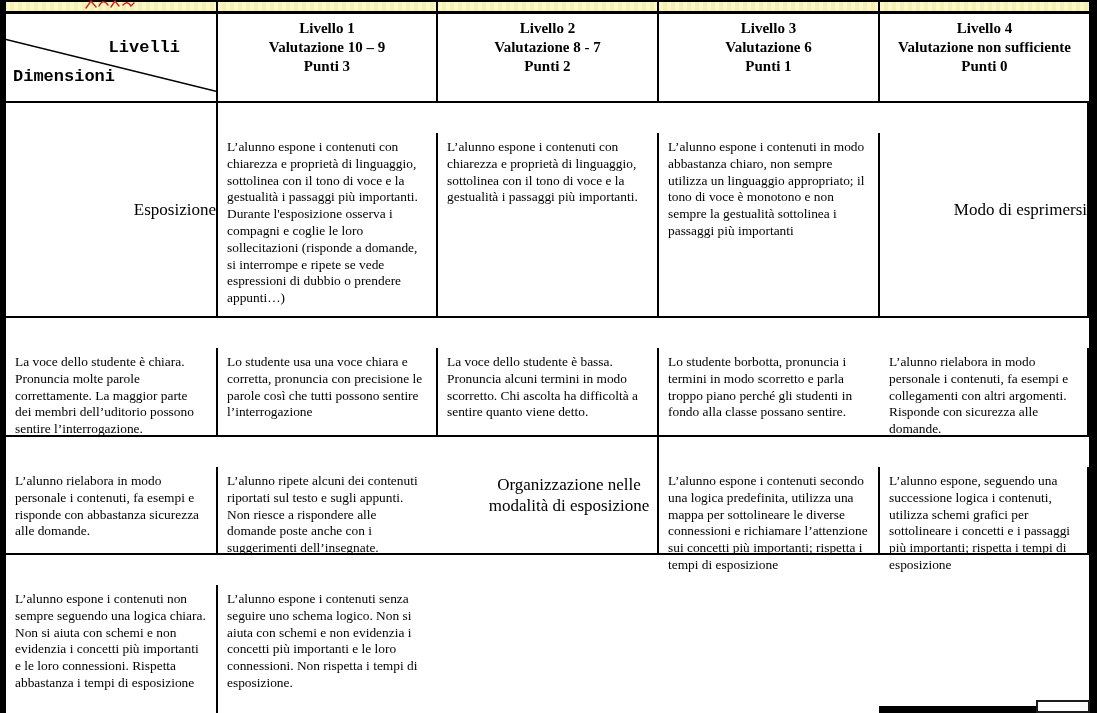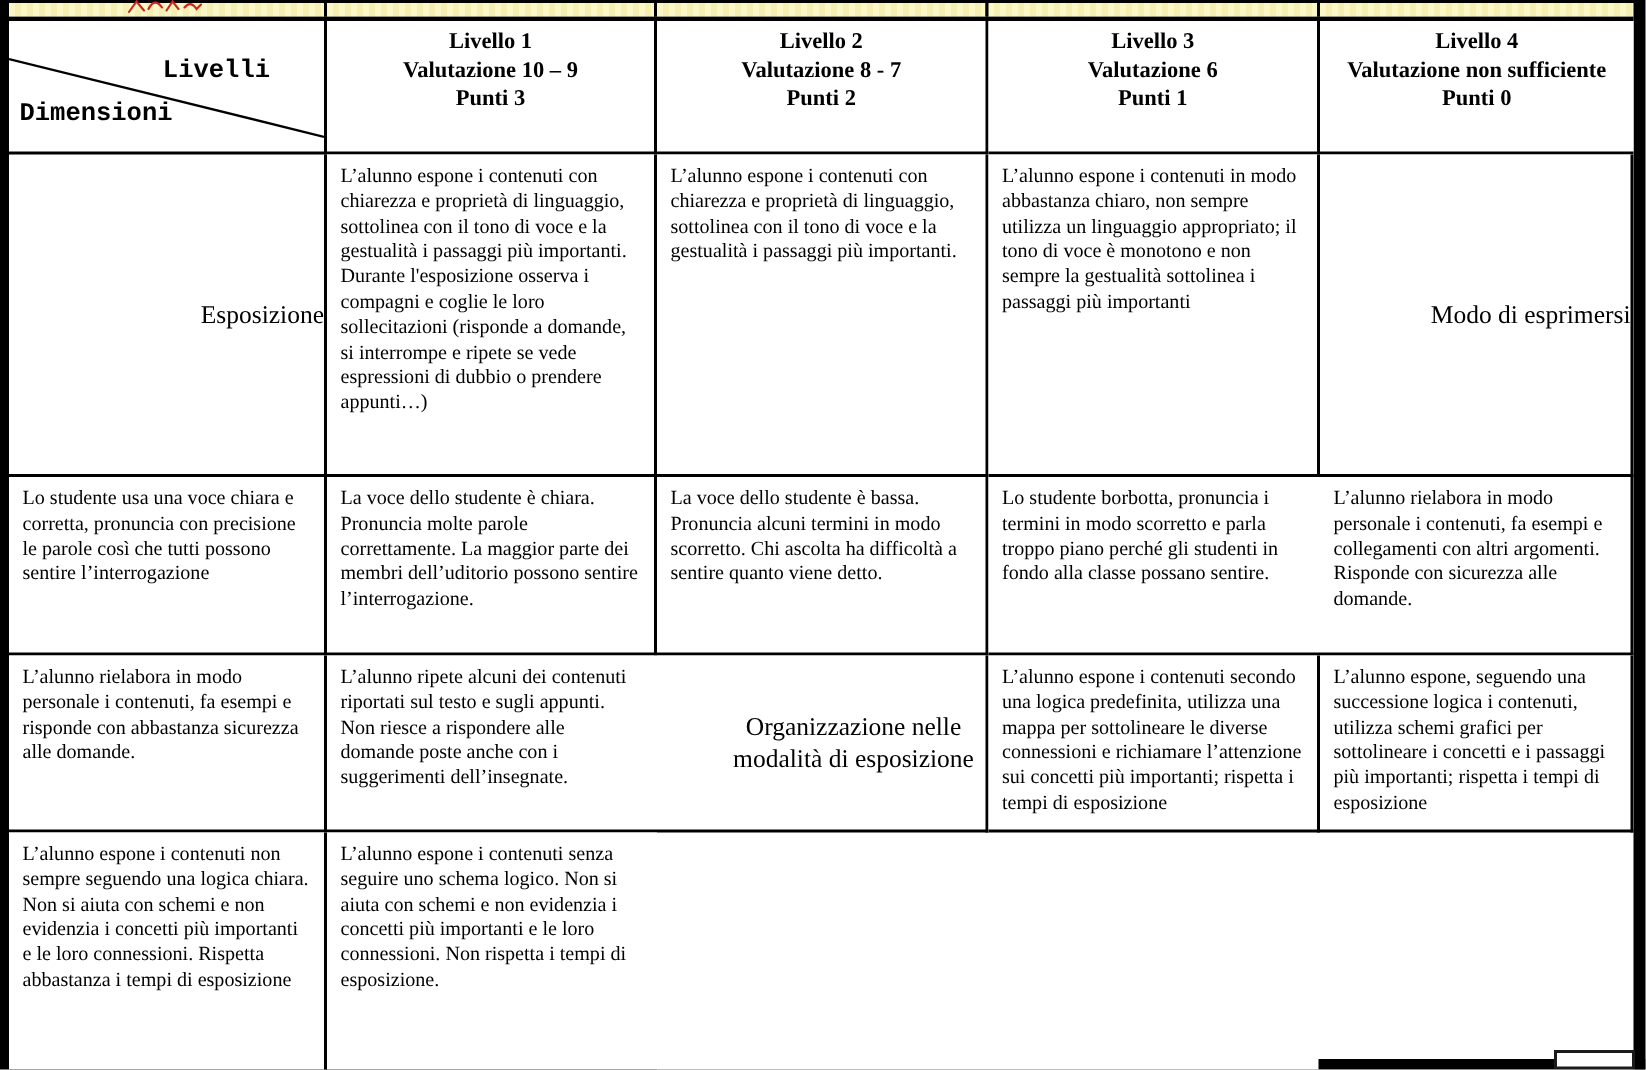--- a/index.html
+++ b/index.html
@@ -60,20 +60,21 @@
     font-weight: normal;
     font-size: 17px;
     line-height: 21px;
   }
   .dim span { max-width: 176px; }
 
   .cell {
     font-size: 13.4px;
     line-height: 16.8px;
     padding: 6px 10px 0 9px;
+    margin-top: 30px;
   }
 
   
   .scribble { position: absolute; left: 84px; top: 0; z-index: 3; }
 
   
   .bottom-strip { position: absolute; left: 879px; top: 706px; width: 218px; height: 7px; background: #000; z-index: 4; }
   .corner-box { position: absolute; left: 1036px; top: 700px; width: 54px; height: 13px; background: #fdfdfd; border: 2px solid #1a1a1a; z-index: 5; }
 </style>
 </head>
@@ -115,22 +116,22 @@
       <div class="dim">
           <span>Esposizione</span>
         </div>
       <div class="cell">L’alunno espone i contenuti con chiarezza e proprietà di linguaggio, sottolinea con il tono di voce e la gestualità i passaggi più importanti. Durante l'esposizione osserva i compagni e coglie le loro sollecitazioni (risponde a domande, si interrompe e ripete se vede espressioni di dubbio o prendere appunti…)</div>
       <div class="cell">L’alunno espone i contenuti con chiarezza e proprietà di linguaggio, sottolinea con il tono di voce e la gestualità i passaggi più importanti.</div>
       <div class="cell">L’alunno espone i contenuti in modo abbastanza chiaro, non sempre utilizza un linguaggio appropriato; il tono di voce è monotono e non sempre la gestualità sottolinea i passaggi più importanti</div>
 
       <div class="dim">
           <span>Modo di esprimersi</span>
         </div>
+      <div class="cell">La voce dello studente è chiara. Pronuncia molte parole correttamente. La maggior parte dei membri dell’uditorio possono sentire l’interrogazione.</div>
       <div class="cell">Lo studente usa una voce chiara e corretta, pronuncia con precisione le parole così che tutti possono sentire l’interrogazione</div>
-      <div class="cell">La voce dello studente è chiara. Pronuncia molte parole correttamente. La maggior parte dei membri dell’uditorio possono sentire l’interrogazione.</div>
       <div class="cell">La voce dello studente è bassa. Pronuncia alcuni termini in modo scorretto.  Chi ascolta ha difficoltà a sentire quanto viene detto.</div>
       <div class="cell lastcol">Lo studente borbotta, pronuncia i termini in modo scorretto e parla troppo piano perché gli studenti in fondo alla classe possano sentire.</div>
 
       <div class="cell">L’alunno rielabora in modo personale i contenuti, fa esempi e collegamenti con altri argomenti. Risponde con sicurezza alle domande.</div>
       <div class="cell">L’alunno rielabora in modo personale i contenuti, fa esempi e risponde con abbastanza sicurezza alle domande.</div>
       <div class="cell lastcol">L’alunno ripete alcuni dei contenuti  riportati sul testo e sugli appunti. Non riesce a rispondere alle domande poste anche con i suggerimenti dell’insegnate.</div>
 
       <div class="dim">
           <span>Organizzazione nelle modalità di esposizione</span>
         </div>

